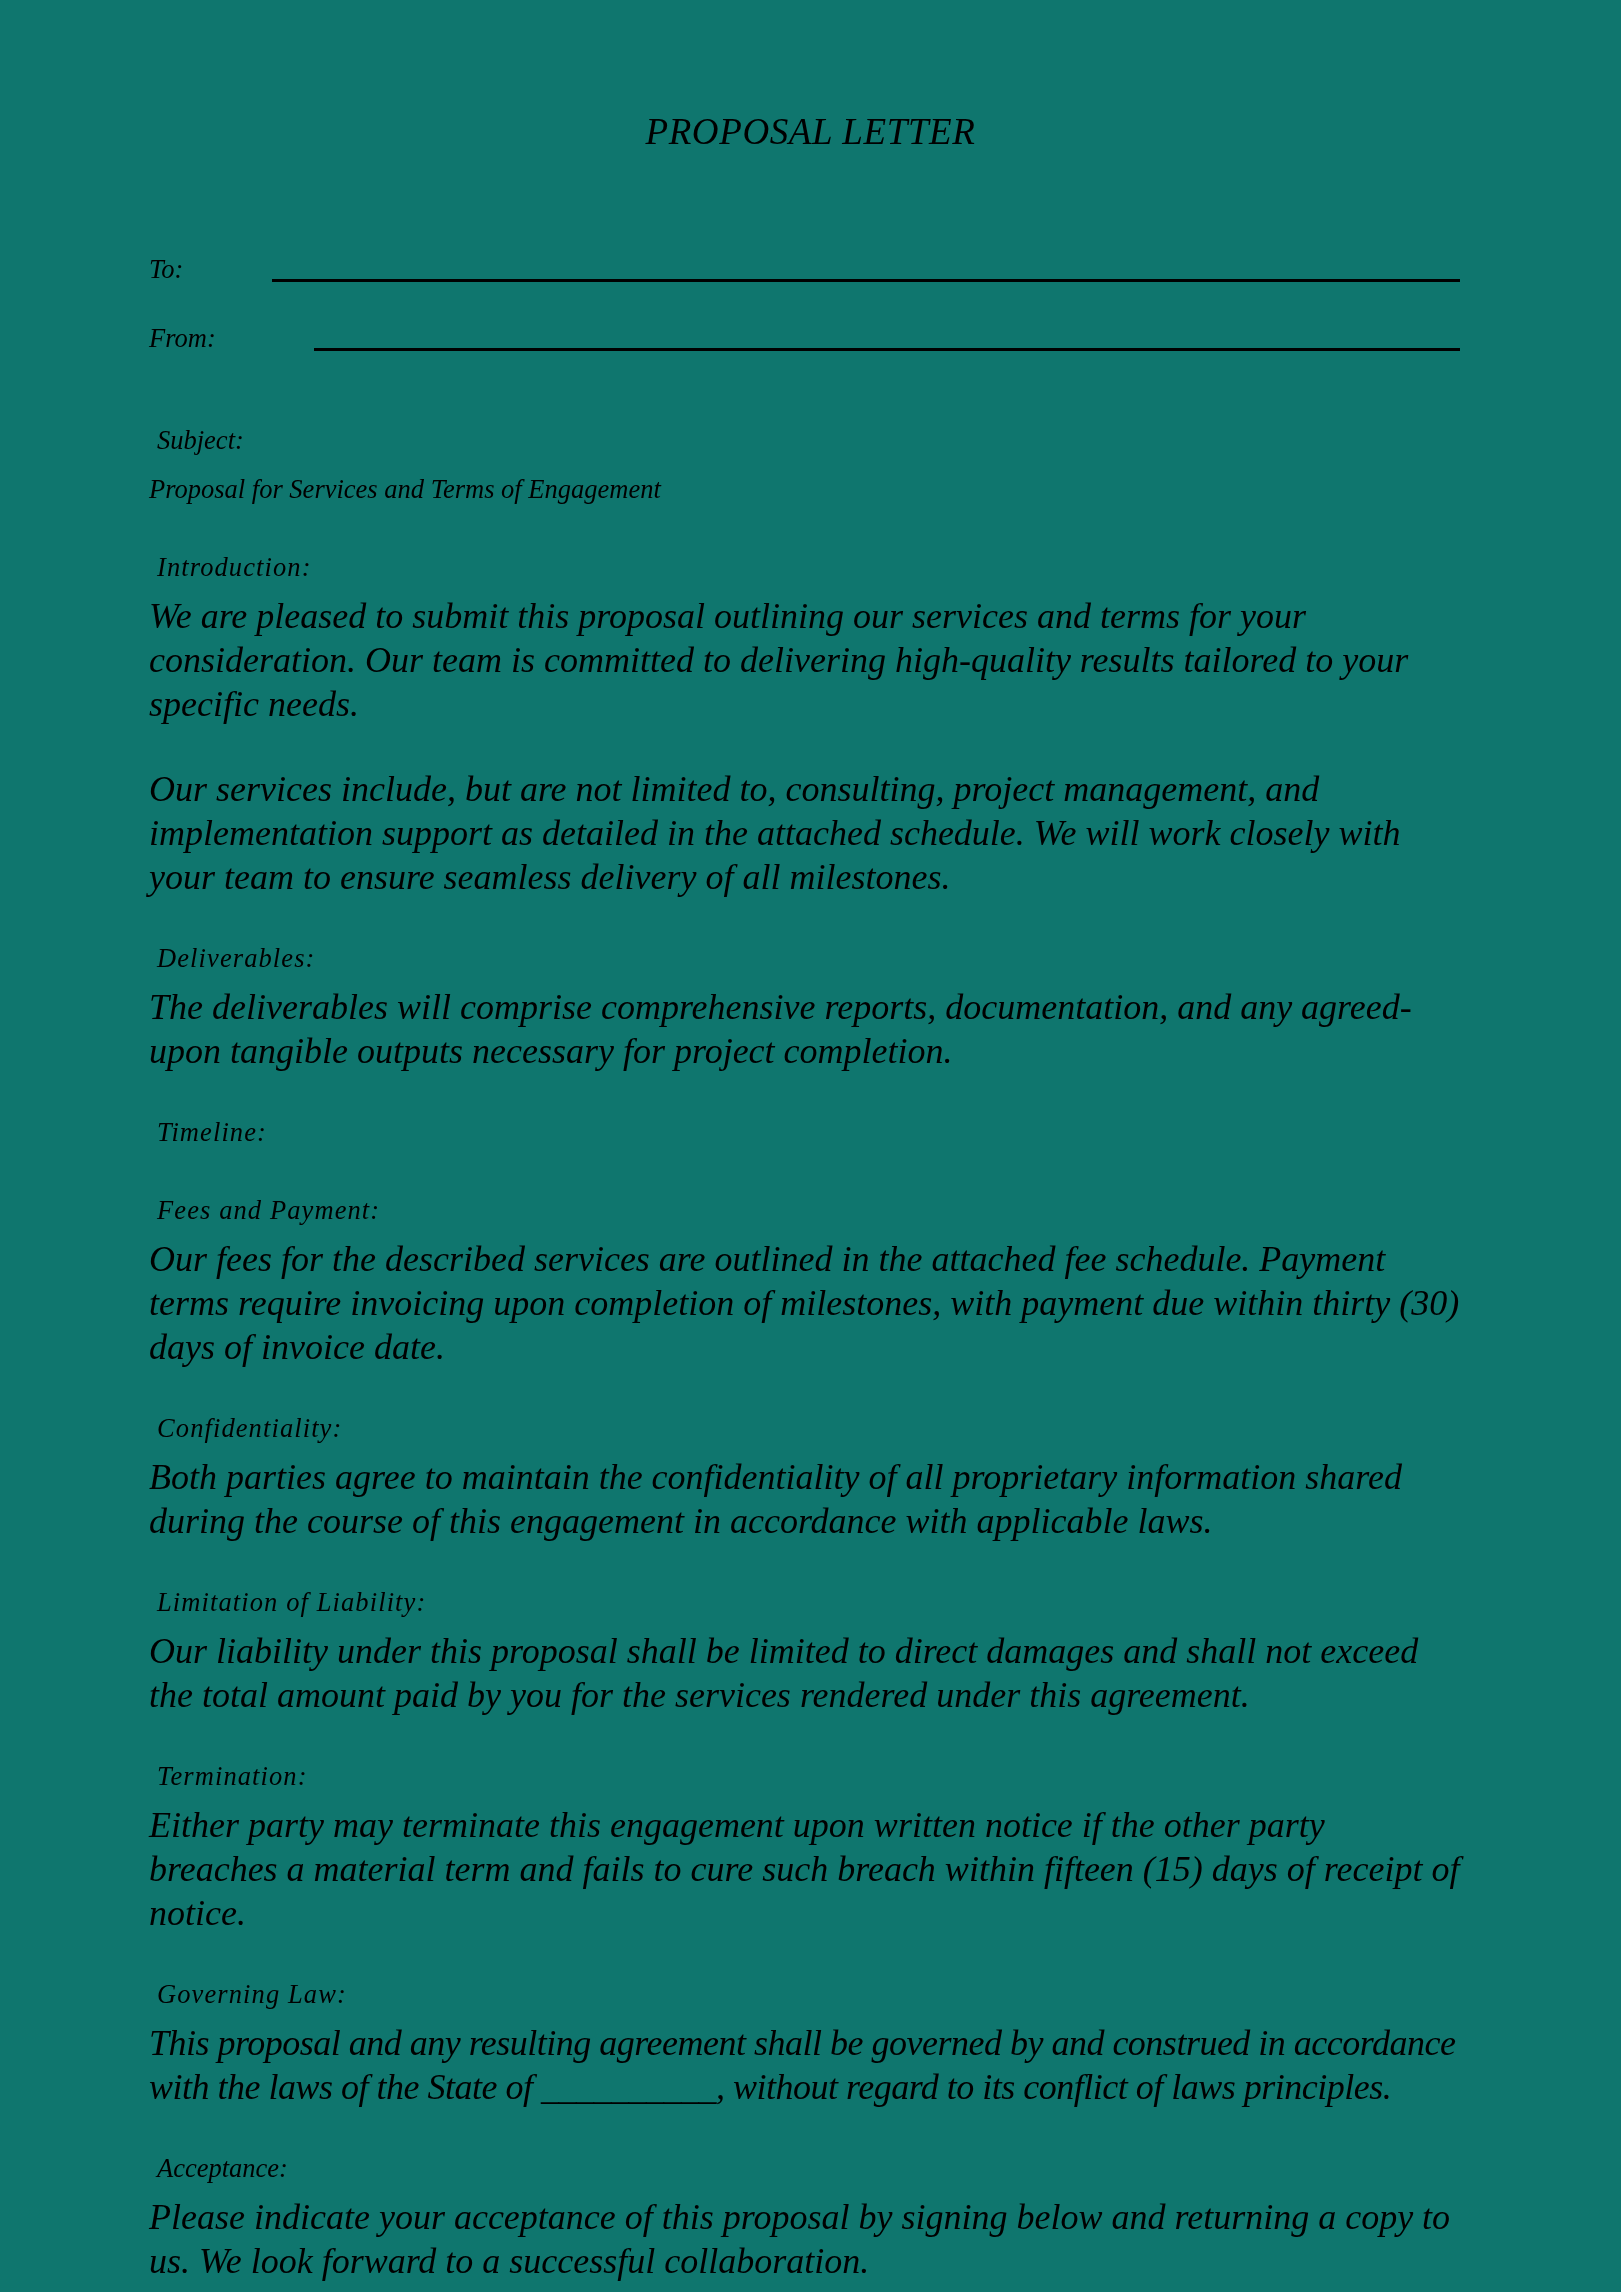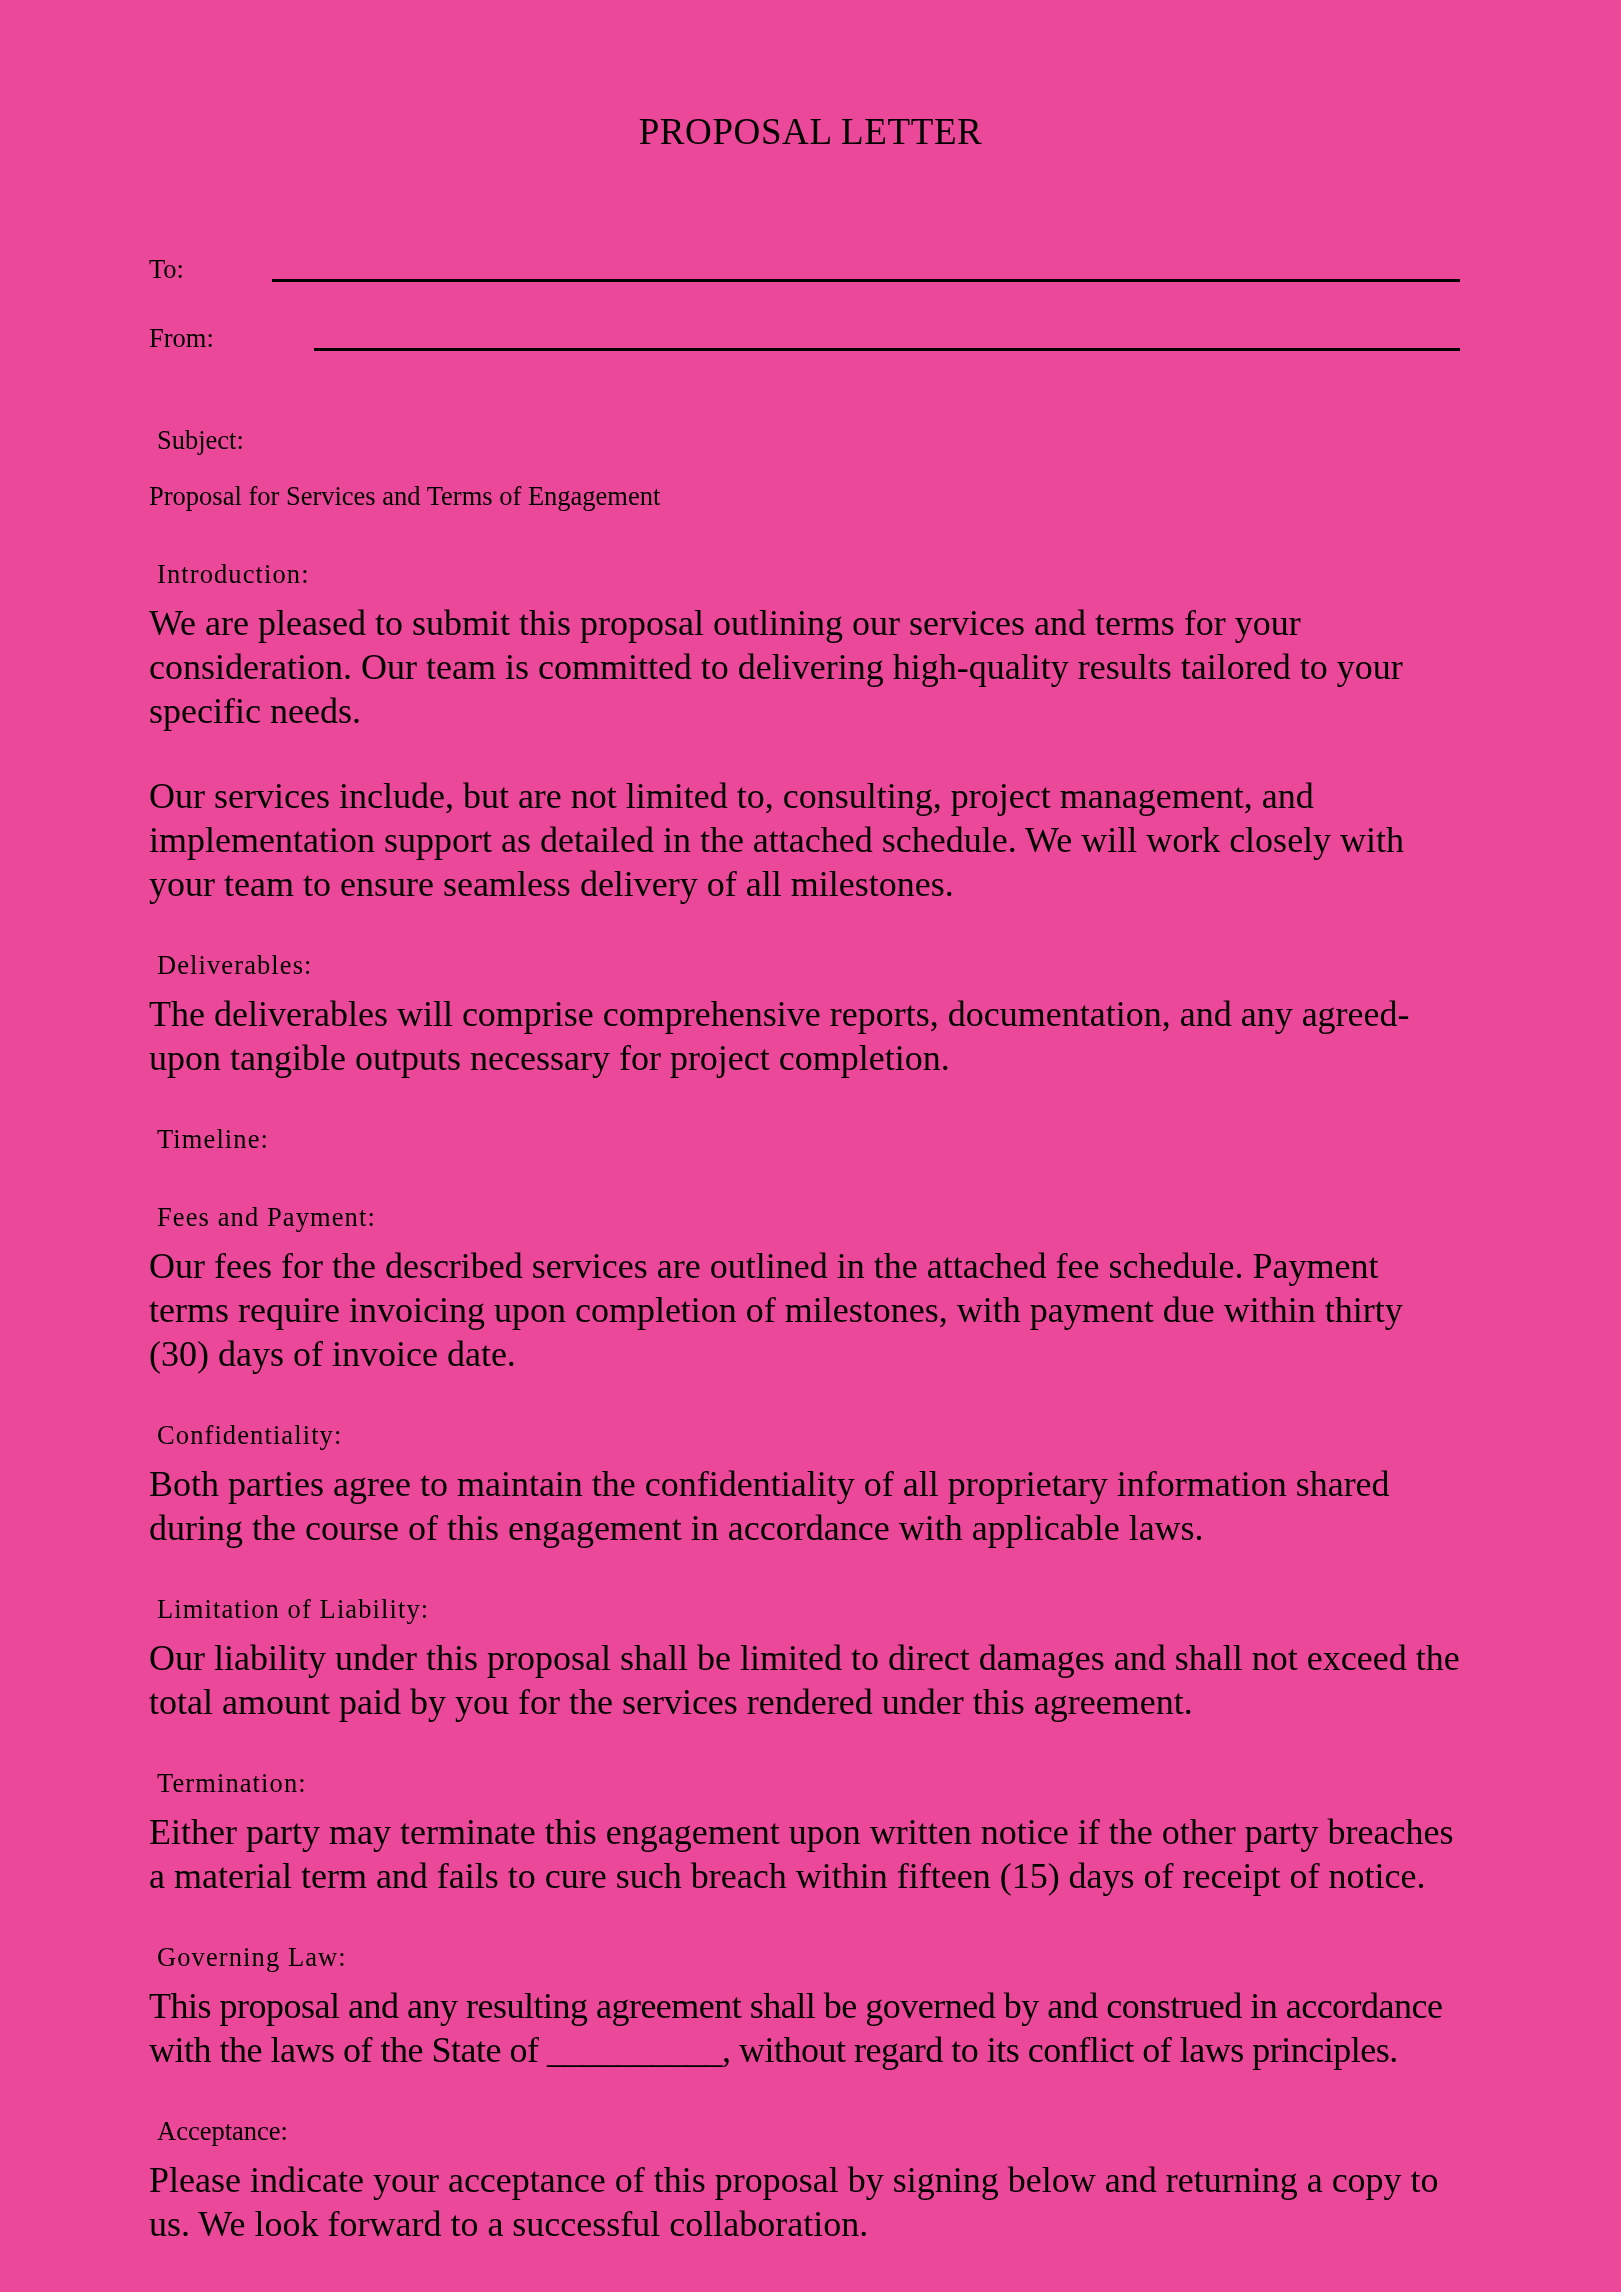--- a/index.html
+++ b/index.html
@@ -9,23 +9,24 @@
   }
   body {
     font-family: "Liberation Serif", "DejaVu Serif", serif;
     color: #000000;
   }
   .page {
     position: relative;
     width: 1621px;
     height: 2293px;
     margin: 0 auto;
-    background: #ec4899;
+    background: #0f766e;
     box-sizing: border-box;
     overflow: hidden;
+    font-style: italic;
   }
 
   
   .doc-title {
     position: absolute;
     top: 112px;
     left: 0;
     width: 1621px;
     text-align: center;
     font-size: 37px;
@@ -89,21 +90,21 @@
   }
   .body-text {
     font-size: 36px;
     line-height: 44px;
     margin: 4.9px 0 0 0;
     text-align: left;
   }
   .subject-line {
     font-size: 26.5px;
     line-height: 37px;
-    margin: 19px 0 0 0;
+    margin: 12px 0 0 0;
     letter-spacing: 0;
   }
   .blank-fill {
     letter-spacing: -0.5px;
   }
 </style>
 </head>
 <body>
 
 <div class="page">

